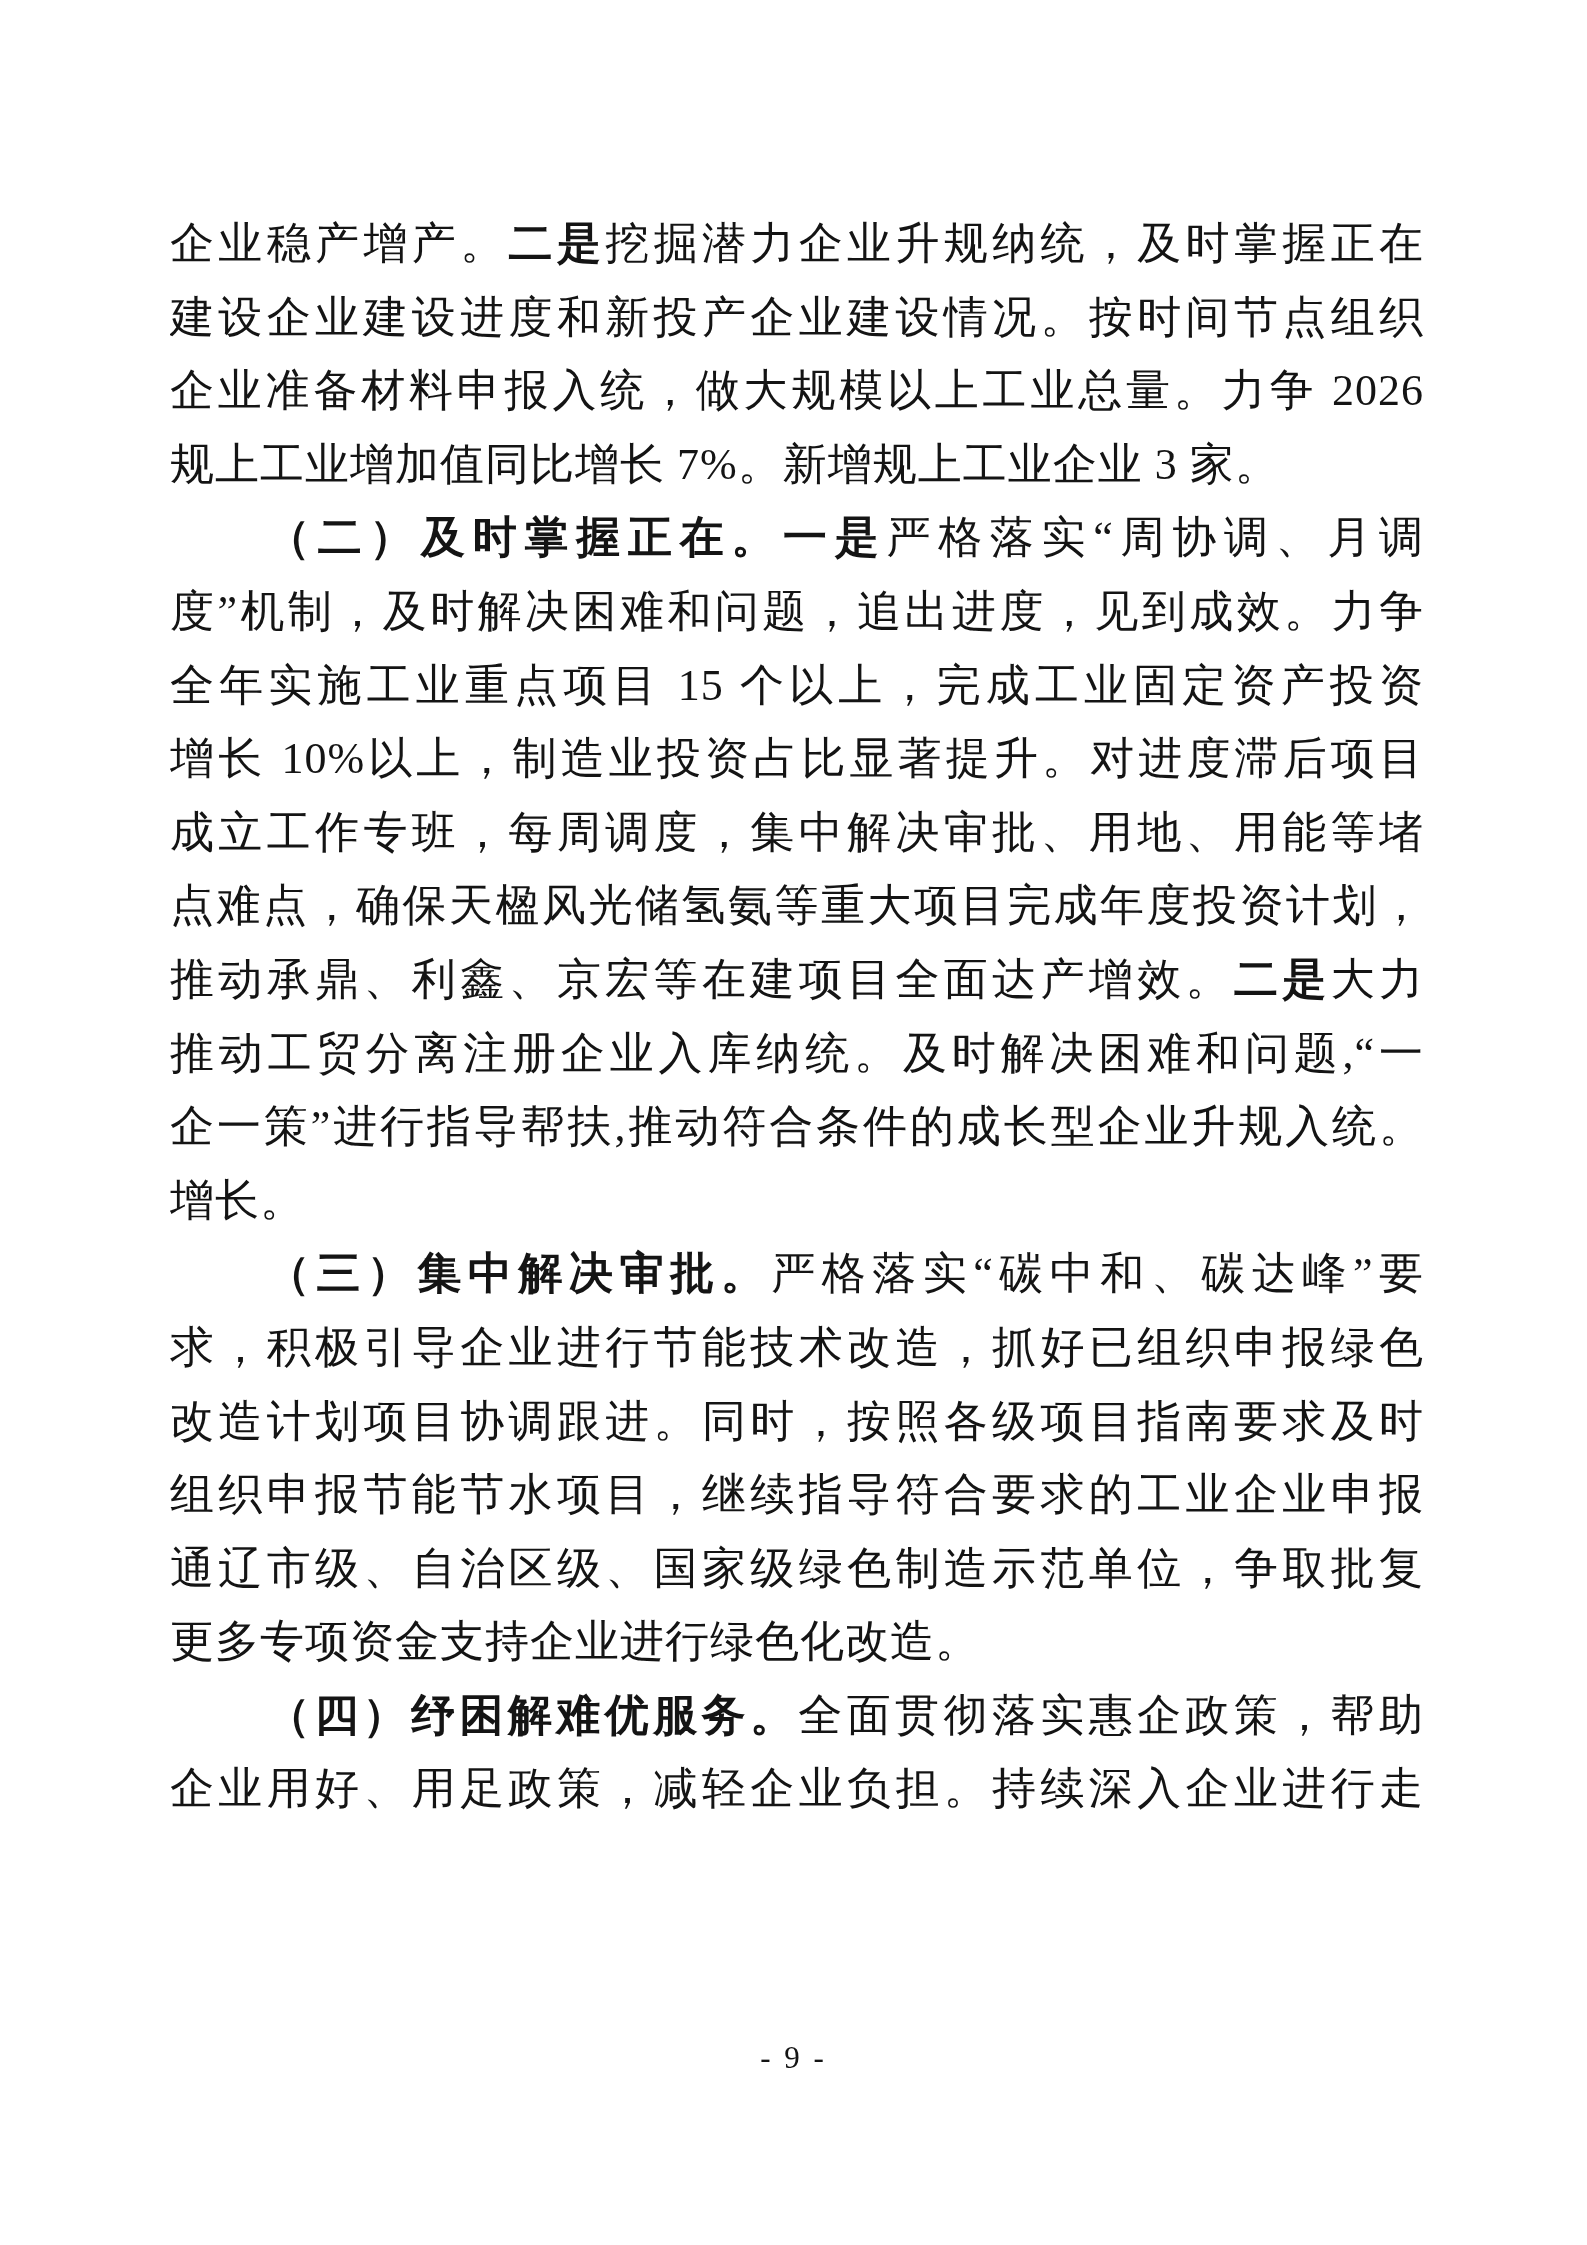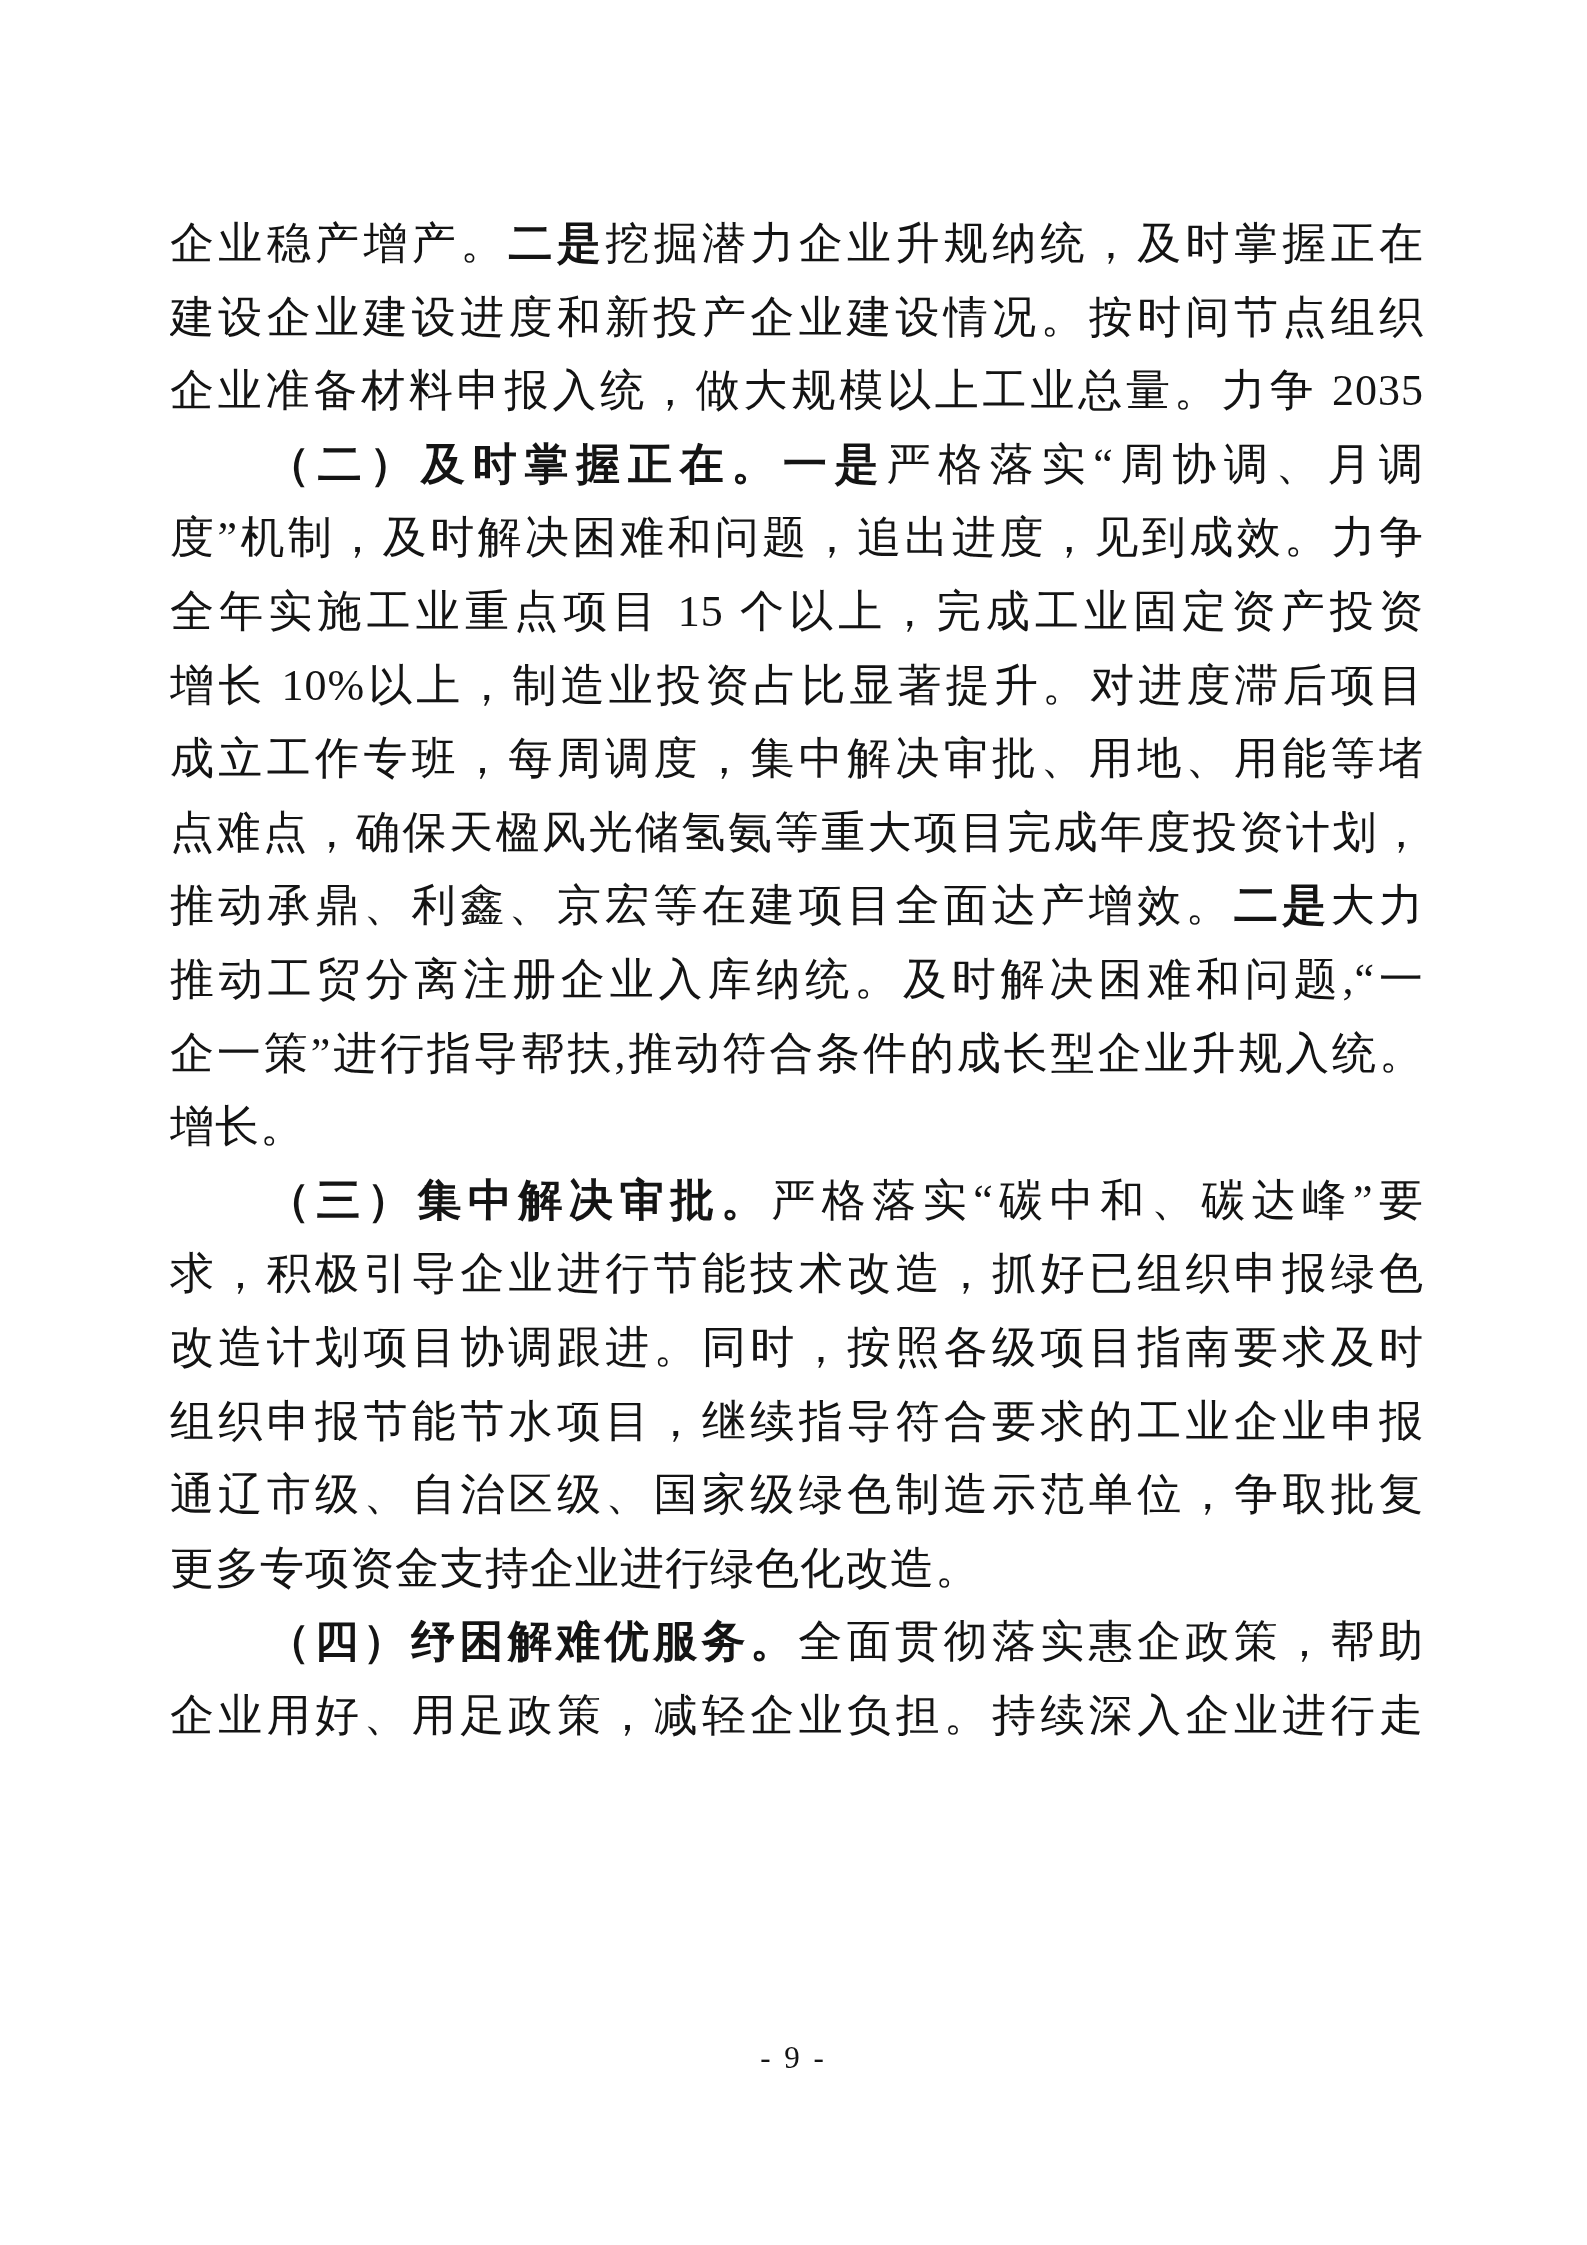--- a/index.html
+++ b/index.html
@@ -54,21 +54,22 @@
     color: #141414;
   }
 </style>
 </head>
 <body>
 
 <div class="page">
   <div class="body-text">
       <div class="line"><span>企业稳产增产。</span><b>二是</b><span>挖掘潜力企业升规纳统，及时掌握正在</span></div>
       <div class="line"><span>建设企业建设进度和新投产企业建设情况。按时间节点组织</span></div>
-      <div class="line"><span>企业准备材料申报入统，做大规模以上工业总量。力争 2035</span></div>
+      <div class="line"><span>企业准备材料申报入统，做大规模以上工业总量。力争 2026</span></div>
+      <div class="line short"><span>规上工业增加值同比增长 7%。新增规上工业企业 3 家。</span></div>
       <div class="line indent"><b>（二）及时掌握正在。</b><b>一是</b><span>严格落实“周协调、月调</span></div>
       <div class="line"><span>度”机制，及时解决困难和问题，追出进度，见到成效。力争</span></div>
       <div class="line"><span>全年实施工业重点项目 15 个以上，完成工业固定资产投资</span></div>
       <div class="line"><span>增长 10%以上，制造业投资占比显著提升。对进度滞后项目</span></div>
       <div class="line"><span>成立工作专班，每周调度，集中解决审批、用地、用能等堵</span></div>
       <div class="line"><span>点难点，确保天楹风光储氢氨等重大项目完成年度投资计划，</span></div>
       <div class="line"><span>推动承鼎、利鑫、京宏等在建项目全面达产增效。</span><b>二是</b><span>大力</span></div>
       <div class="line"><span>推动工贸分离注册企业入库纳统。及时解决困难和问题,“一</span></div>
       <div class="line"><span>企一策”进行指导帮扶,推动符合条件的成长型企业升规入统。</span></div>
       <div class="line short"><span>增长。</span></div>

